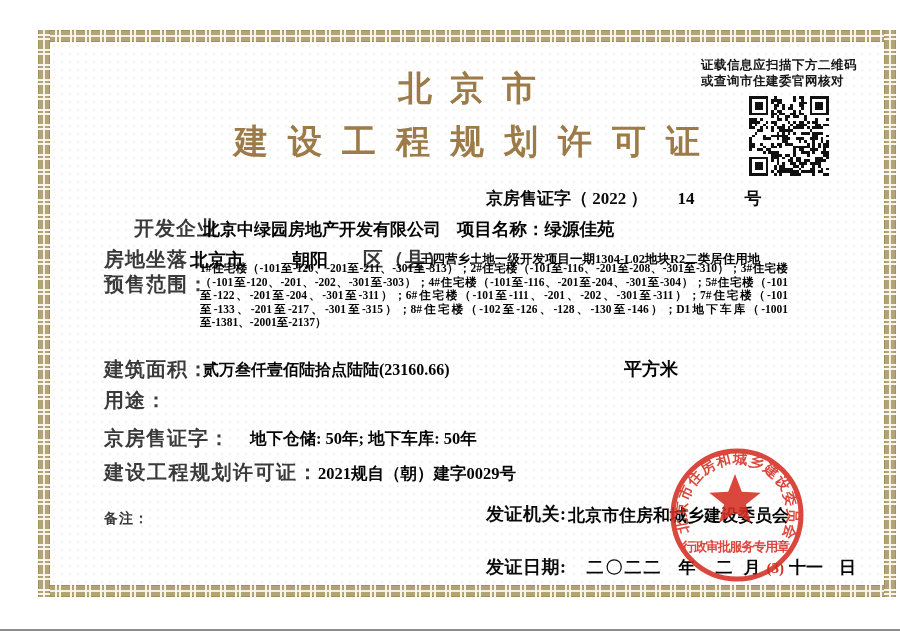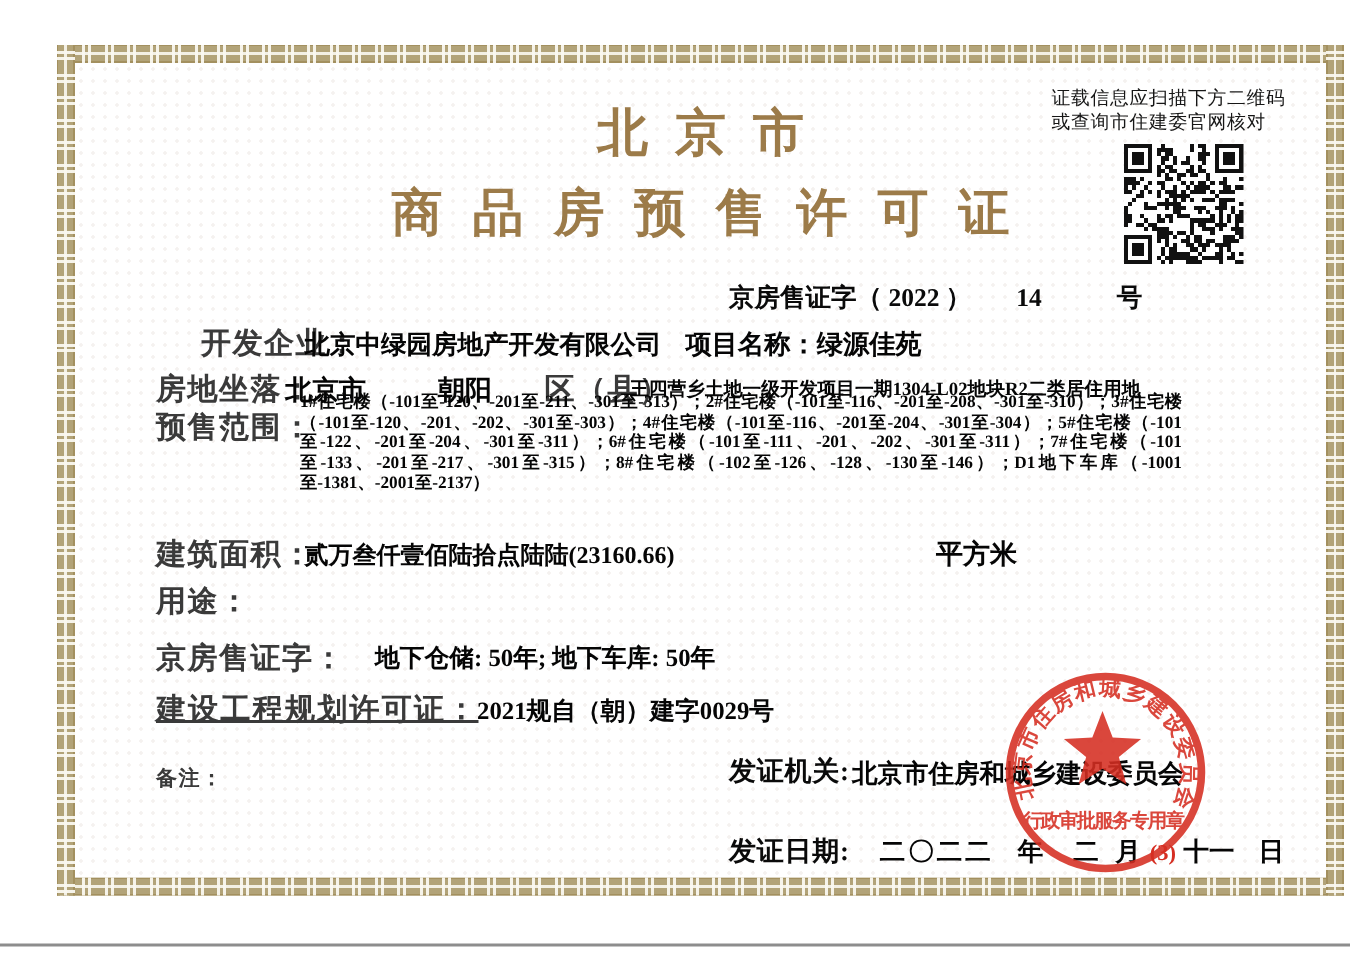--- a/index.html
+++ b/index.html
@@ -29,21 +29,21 @@
     background-size:8px 8px;
   }
   
   .abs{position:absolute; white-space:nowrap; z-index:2;}
   .gold{color:#9c7b49;}
   .lbl{font-size:20px; font-weight:bold; color:#3a3a3a; letter-spacing:1px;}
   .val{font-size:17px; font-weight:bold; color:#050505;}
   .title-line{left:38px; width:858px; text-align:center; font-weight:bold;}
   .title1{top:66px; font-size:34px; letter-spacing:18px; text-indent:18px;}
   .title2{top:119px; font-size:34px; letter-spacing:20px; text-indent:20px;}
-  .qr-note{left:701px; top:57px; font-size:12.5px; font-weight:normal; color:#161616; line-height:16px; letter-spacing:.5px;}
+  .qr-note{left:701px; top:57px; font-size:12.5px; font-weight:bold; color:#161616; line-height:16px; letter-spacing:.5px;}
   .qr{position:absolute; left:749px; top:96px; width:80px; height:80px; z-index:2;}
   .serial{left:486px; top:187px; font-size:17px; font-weight:bold; color:#0a0a0a;}
   .serial .num{margin-left:30px;} .serial .suf{margin-left:50px;}
   .loc-detail{left:420px; top:252px; width:468px; font-size:12.5px; font-weight:bold; color:#050505; white-space:normal; line-height:14px;}
   .presale-text{
     left:200px; top:262px; width:588px; font-size:11.5px; font-weight:bold; color:#050505;
     white-space:normal; line-height:13.6px; text-align:justify;
   }
   .remarks{font-size:14px;}
   .issuer-lbl,.date-lbl{font-size:18px; font-weight:bold; color:#0a0a0a; letter-spacing:.5px;}
@@ -386,21 +386,21 @@
         <rect x="16" y="28" width="1" height="1"></rect>
         <rect x="17" y="28" width="1" height="1"></rect>
         <rect x="18" y="28" width="1" height="1"></rect>
         <rect x="23" y="28" width="1" height="1"></rect>
         <rect x="27" y="28" width="1" height="1"></rect>
         <rect x="28" y="28" width="1" height="1"></rect>
       </g>
   </svg>
 
   <div class="abs title-line title1 gold">北京市</div>
-  <div class="abs title-line title2 gold">商品房预售许可证</div>
+  <div class="abs title-line title2 gold">建设工程规划许可证</div>
 
   <div class="abs serial">
     <span>京房售证字（ 2022 ）</span><span class="num">14</span><span class="suf">号</span>
   </div>
 
   <div class="abs lbl" style="left:104px; top:215px;margin-left:30px;">开发企业：</div>
   <div class="abs val" style="left:203px; top:218px;">北京中绿园房地产开发有限公司</div>
   <div class="abs val" style="left:457px; top:217px; font-size:17.5px;">
     <span>项目名称：</span><span>绿源佳苑</span>
   </div>
@@ -416,21 +416,21 @@
 
   <div class="abs lbl" style="left:104px; top:356px;">建筑面积：</div>
   <div class="abs val" style="left:203px; top:360px; font-size:16px;">贰万叁仟壹佰陆拾点陆陆(23160.66)</div>
   <div class="abs val" style="left:624px; top:357px; font-size:18px;">平方米</div>
 
   <div class="abs lbl" style="left:104px; top:387px;">用途：</div>
 
   <div class="abs lbl" style="left:104px; top:425px;">京房售证字：</div>
   <div class="abs val" style="left:250px; top:428px; font-size:16.5px;">地下仓储: 50年; 地下车库: 50年</div>
 
-  <div class="abs lbl" style="left:104px; top:459px; letter-spacing:1.5px;text-decoration:underline;">建设工程规划许可证：</div>
+  <div class="abs lbl" style="left:104px; top:459px; letter-spacing:1.5px;">建设工程规划许可证：</div>
   <div class="abs val" style="left:318px; top:463px; font-size:16.5px;">2021规自（朝）建字0029号</div>
 
   <div class="abs lbl remarks" style="left:104px; top:510px;">备注：</div>
 
   <div class="abs issuer-lbl" style="left:486px; top:502px;">发证机关:</div>
   <div class="abs val" style="left:568px; top:504px;">北京市住房和城乡建设委员会</div>
 
   <div class="abs date-line" style="left:486px; top:555px;">
     <span class="date-lbl">发证日期:</span>
     <span class="val" style="margin-left:16px; font-size:17px; letter-spacing:2px;">二〇二二</span>

